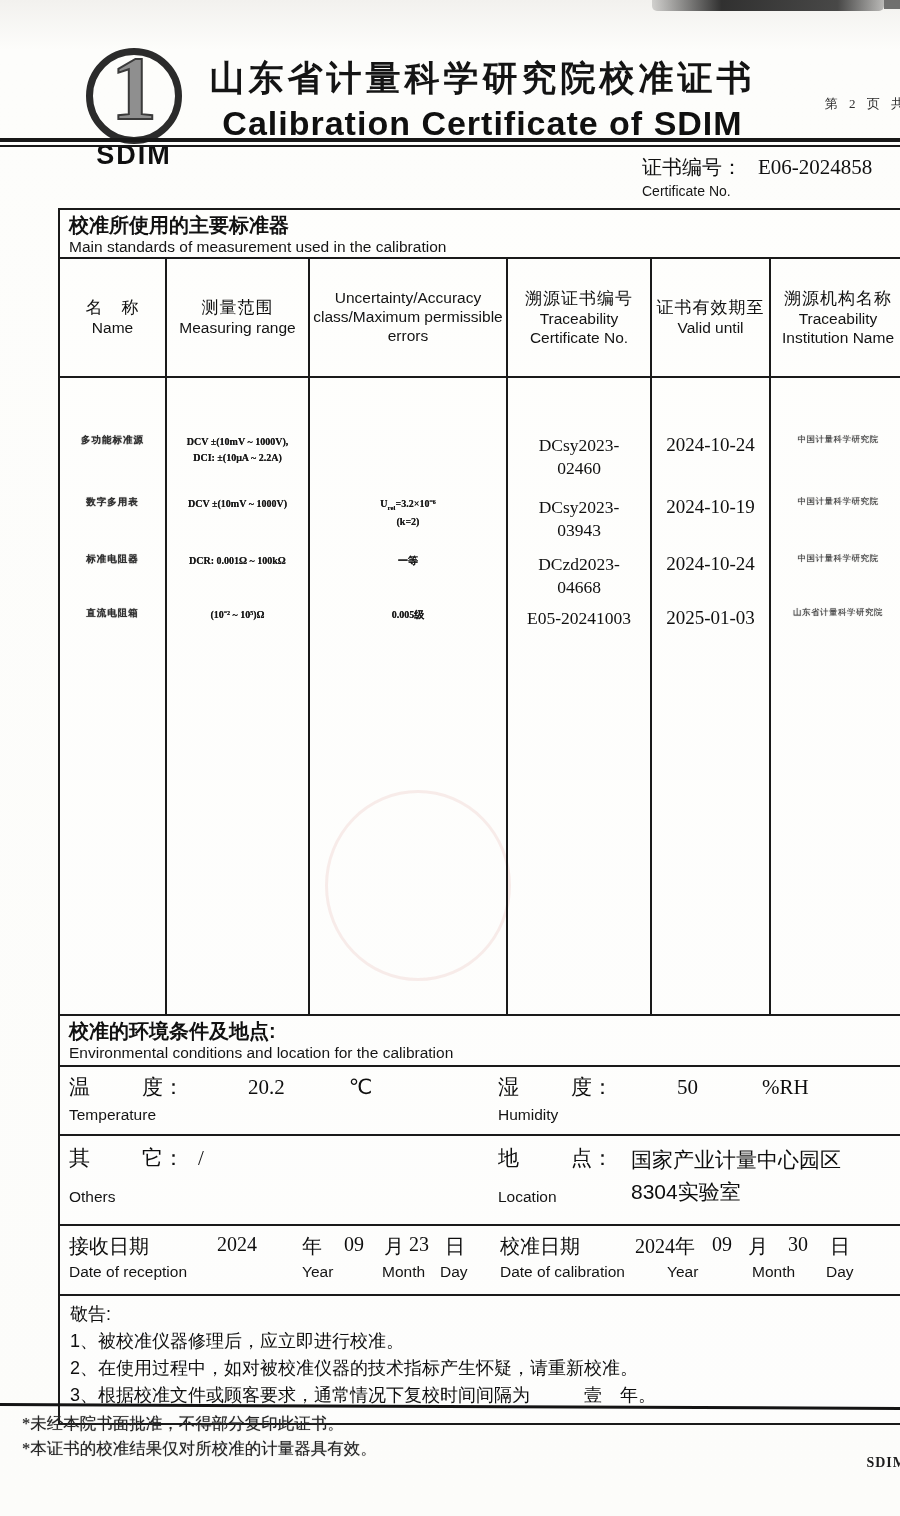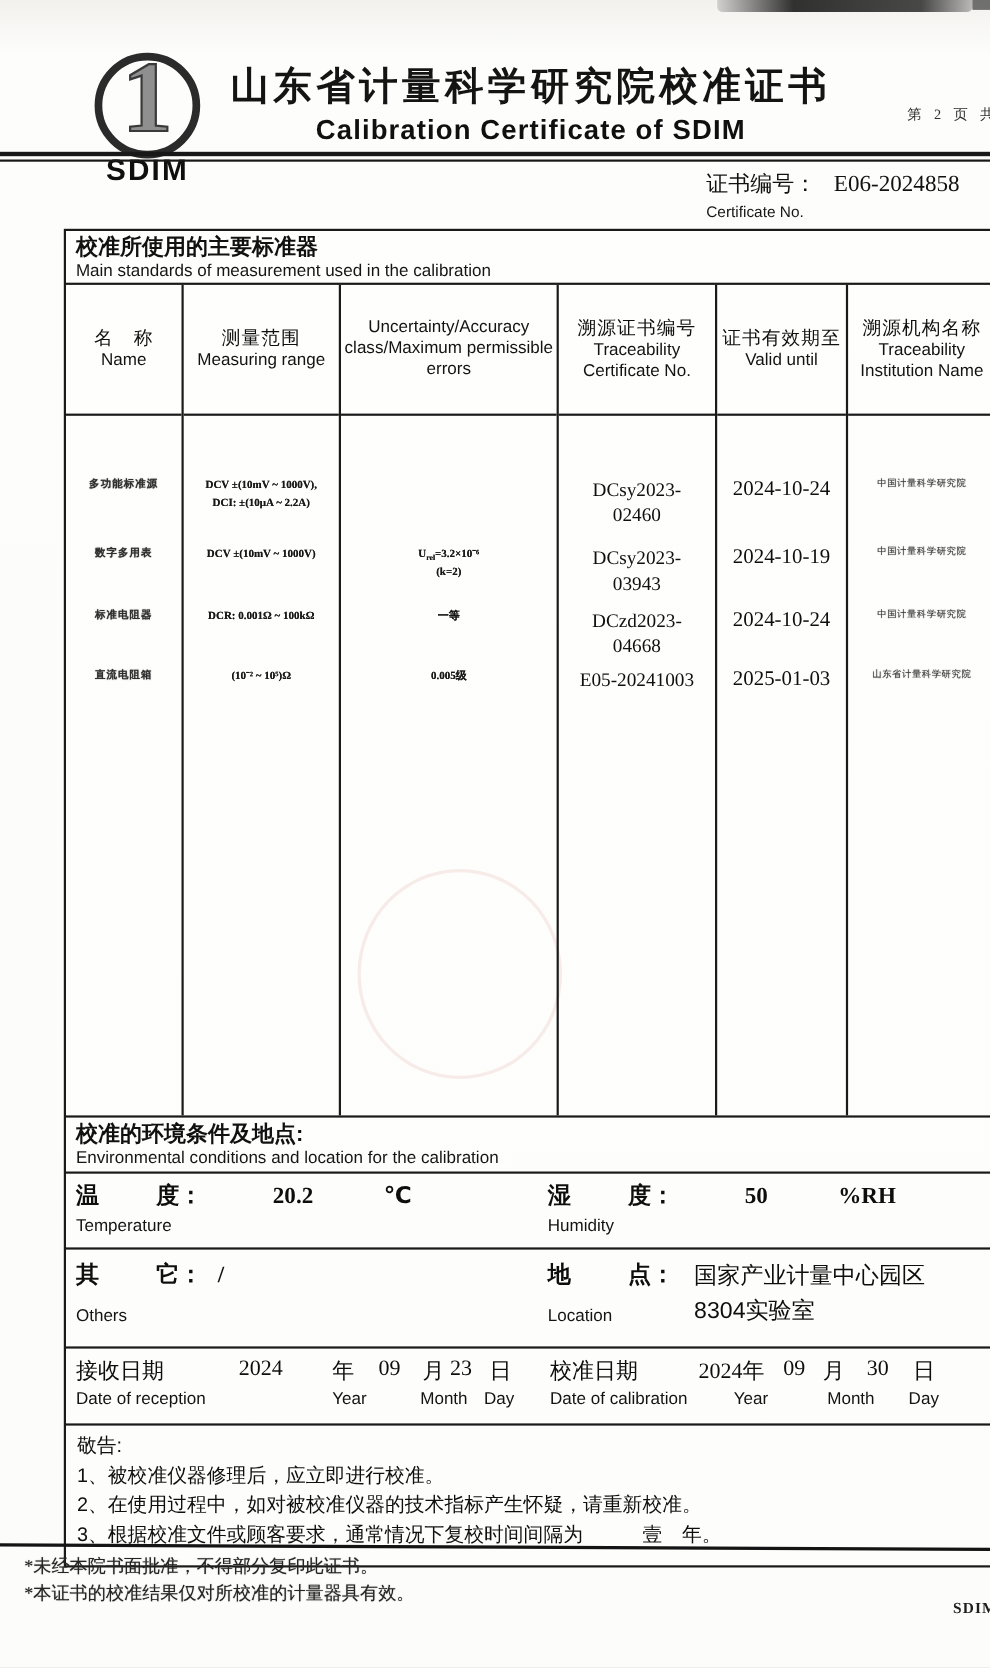--- a/index.html
+++ b/index.html
@@ -18,21 +18,21 @@
   
   .logo{position:absolute;left:56px;top:48px;width:156px;text-align:center;}
   .logo-ring{width:82px;height:82px;border:7px solid #2b2b2b;border-radius:50%;margin:0 auto;position:relative;}
   .logo-one{position:absolute;left:50%;top:-13px;transform:translateX(-50%);
     font-family:"Liberation Serif","DejaVu Serif",serif;font-weight:700;font-size:92px;line-height:1;
     color:#8f8f8f;-webkit-text-stroke:2px #3a3a3a;}
   .logo-text{position:absolute;left:0;right:0;top:92px;font-weight:700;font-size:27px;letter-spacing:2px;color:#0f0f0f;}
   .title-cn{position:absolute;left:205px;top:55px;width:555px;text-align:center;
     font-family:"Liberation Serif","DejaVu Serif",serif;font-weight:700;font-size:35px;letter-spacing:4px;color:#141414;}
   .title-en{position:absolute;left:205px;top:104px;width:555px;text-align:center;
-    font-weight:700;font-size:25px;letter-spacing:1px;color:#101010;}
+    font-weight:700;font-size:34px;letter-spacing:1px;color:#101010;}
   .page-info{position:absolute;right:-8px;top:95px;font-family:"Liberation Serif",serif;font-size:13px;letter-spacing:4px;color:#2e2e2e;white-space:nowrap;}
   .rule-top{position:absolute;left:0;top:138px;width:900px;height:3px;border-top:4px solid #181818;border-bottom:2px solid #181818;}
   .certno{position:absolute;left:642px;top:154px;width:300px;}
   .certno-line{font-size:20px;line-height:1.25;white-space:nowrap;color:#111;}
   .certno-val{margin-left:16px;font-family:"Liberation Serif","DejaVu Serif",serif;font-size:21px;}
   .certno-en{font-size:14px;margin-top:3px;color:#161616;}
   
   .main{position:absolute;left:58px;top:208px;width:858px;border:2px solid #1a1a1a;background:rgba(255,255,255,.35);}
   .secA{height:44px;border-bottom:2px solid #1a1a1a;padding:3px 9px 0;}
   .secA-cn,.sec-env-cn{font-size:20px;font-weight:600;line-height:1.25;color:#111;}
@@ -53,21 +53,21 @@
   .r0{top:8px;} .r1{top:70px;} .r2{top:127px;} .r3{top:181px;}
   .name-cell{font-family:"Liberation Serif",serif;font-weight:700;font-size:9.5px;letter-spacing:1px;color:#2e2e2e;text-shadow:0 0 1px rgba(50,50,50,.75);}
   .range-cell,.unc-cell{font-family:"Liberation Serif",serif;font-weight:700;font-size:10px;line-height:1.55;color:#181818;text-shadow:0 0 .6px rgba(0,0,0,.8);}
   .sub{font-size:7px;vertical-align:sub;}
   .cert-cell{font-family:"Liberation Serif","DejaVu Serif",serif;font-size:17.5px;line-height:1.3;color:#101010;}
   .valid-cell{font-family:"Liberation Serif","DejaVu Serif",serif;font-size:19px;color:#0f0f0f;}
   .inst-cell{font-family:"Liberation Serif",serif;font-size:8.5px;letter-spacing:.5px;color:#3c3c3c;text-shadow:0 0 1px rgba(70,70,70,.65);}
   .sec-env{height:46px;border-bottom:2px solid #1a1a1a;padding:3px 9px 0;}
   .row-th{display:flex;height:61px;border-bottom:2px solid #1a1a1a;padding-top:6px;box-sizing:content-box;}
   .half{position:relative;width:50%;box-sizing:border-box;padding-left:9px;}
-  .cnline{font-size:21px;color:#0e0e0e;white-space:nowrap;font-weight:bold;}
+  .cnline{font-size:21px;color:#0e0e0e;white-space:nowrap;}
   .cnline .num{font-family:"Liberation Serif",serif;}
   .m52{margin-left:52px;} .m64{margin-left:64px;} .m14{margin-left:14px;}
   .enlab{font-size:15.5px;margin-top:5px;color:#141414;}
   .row-ol{display:flex;height:80px;border-bottom:2px solid #1a1a1a;padding-top:8px;box-sizing:content-box;}
   .ol-right{display:flex;}
   .loc-left{flex:none;}
   .loc-vals{margin-left:18px;font-size:21px;line-height:32px;color:#0e0e0e;white-space:nowrap;}
   .ol-en{margin-top:16px;}
   .row-dt{position:relative;height:61px;border-bottom:2px solid #1a1a1a;padding-top:7px;box-sizing:content-box;}
   .dt-abs{position:absolute;white-space:nowrap;font-size:20px;color:#0e0e0e;}

